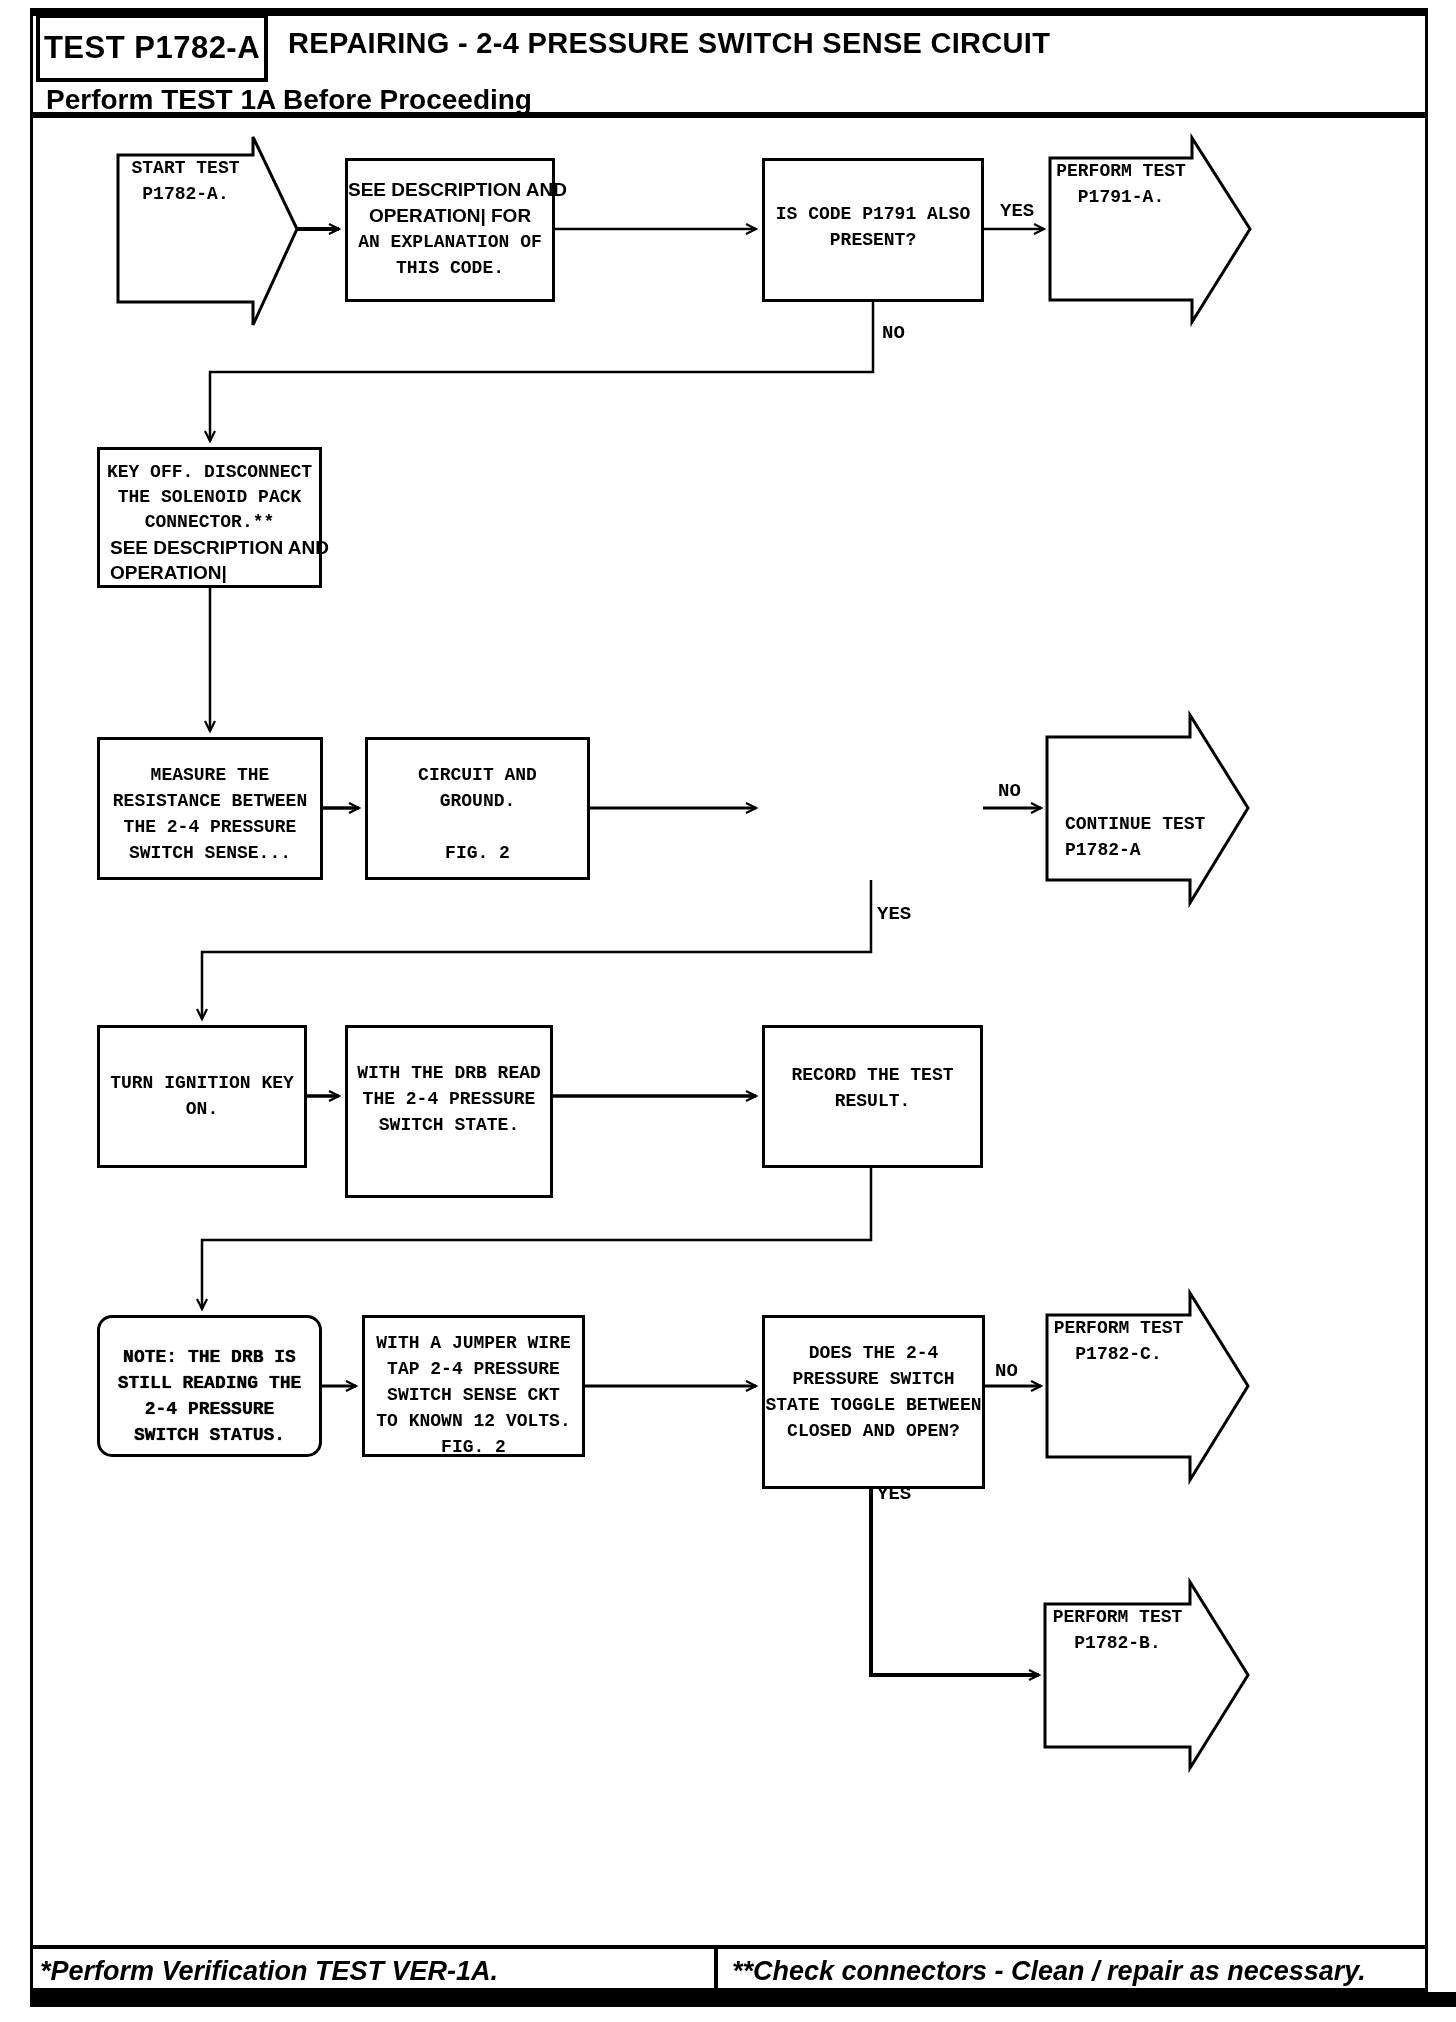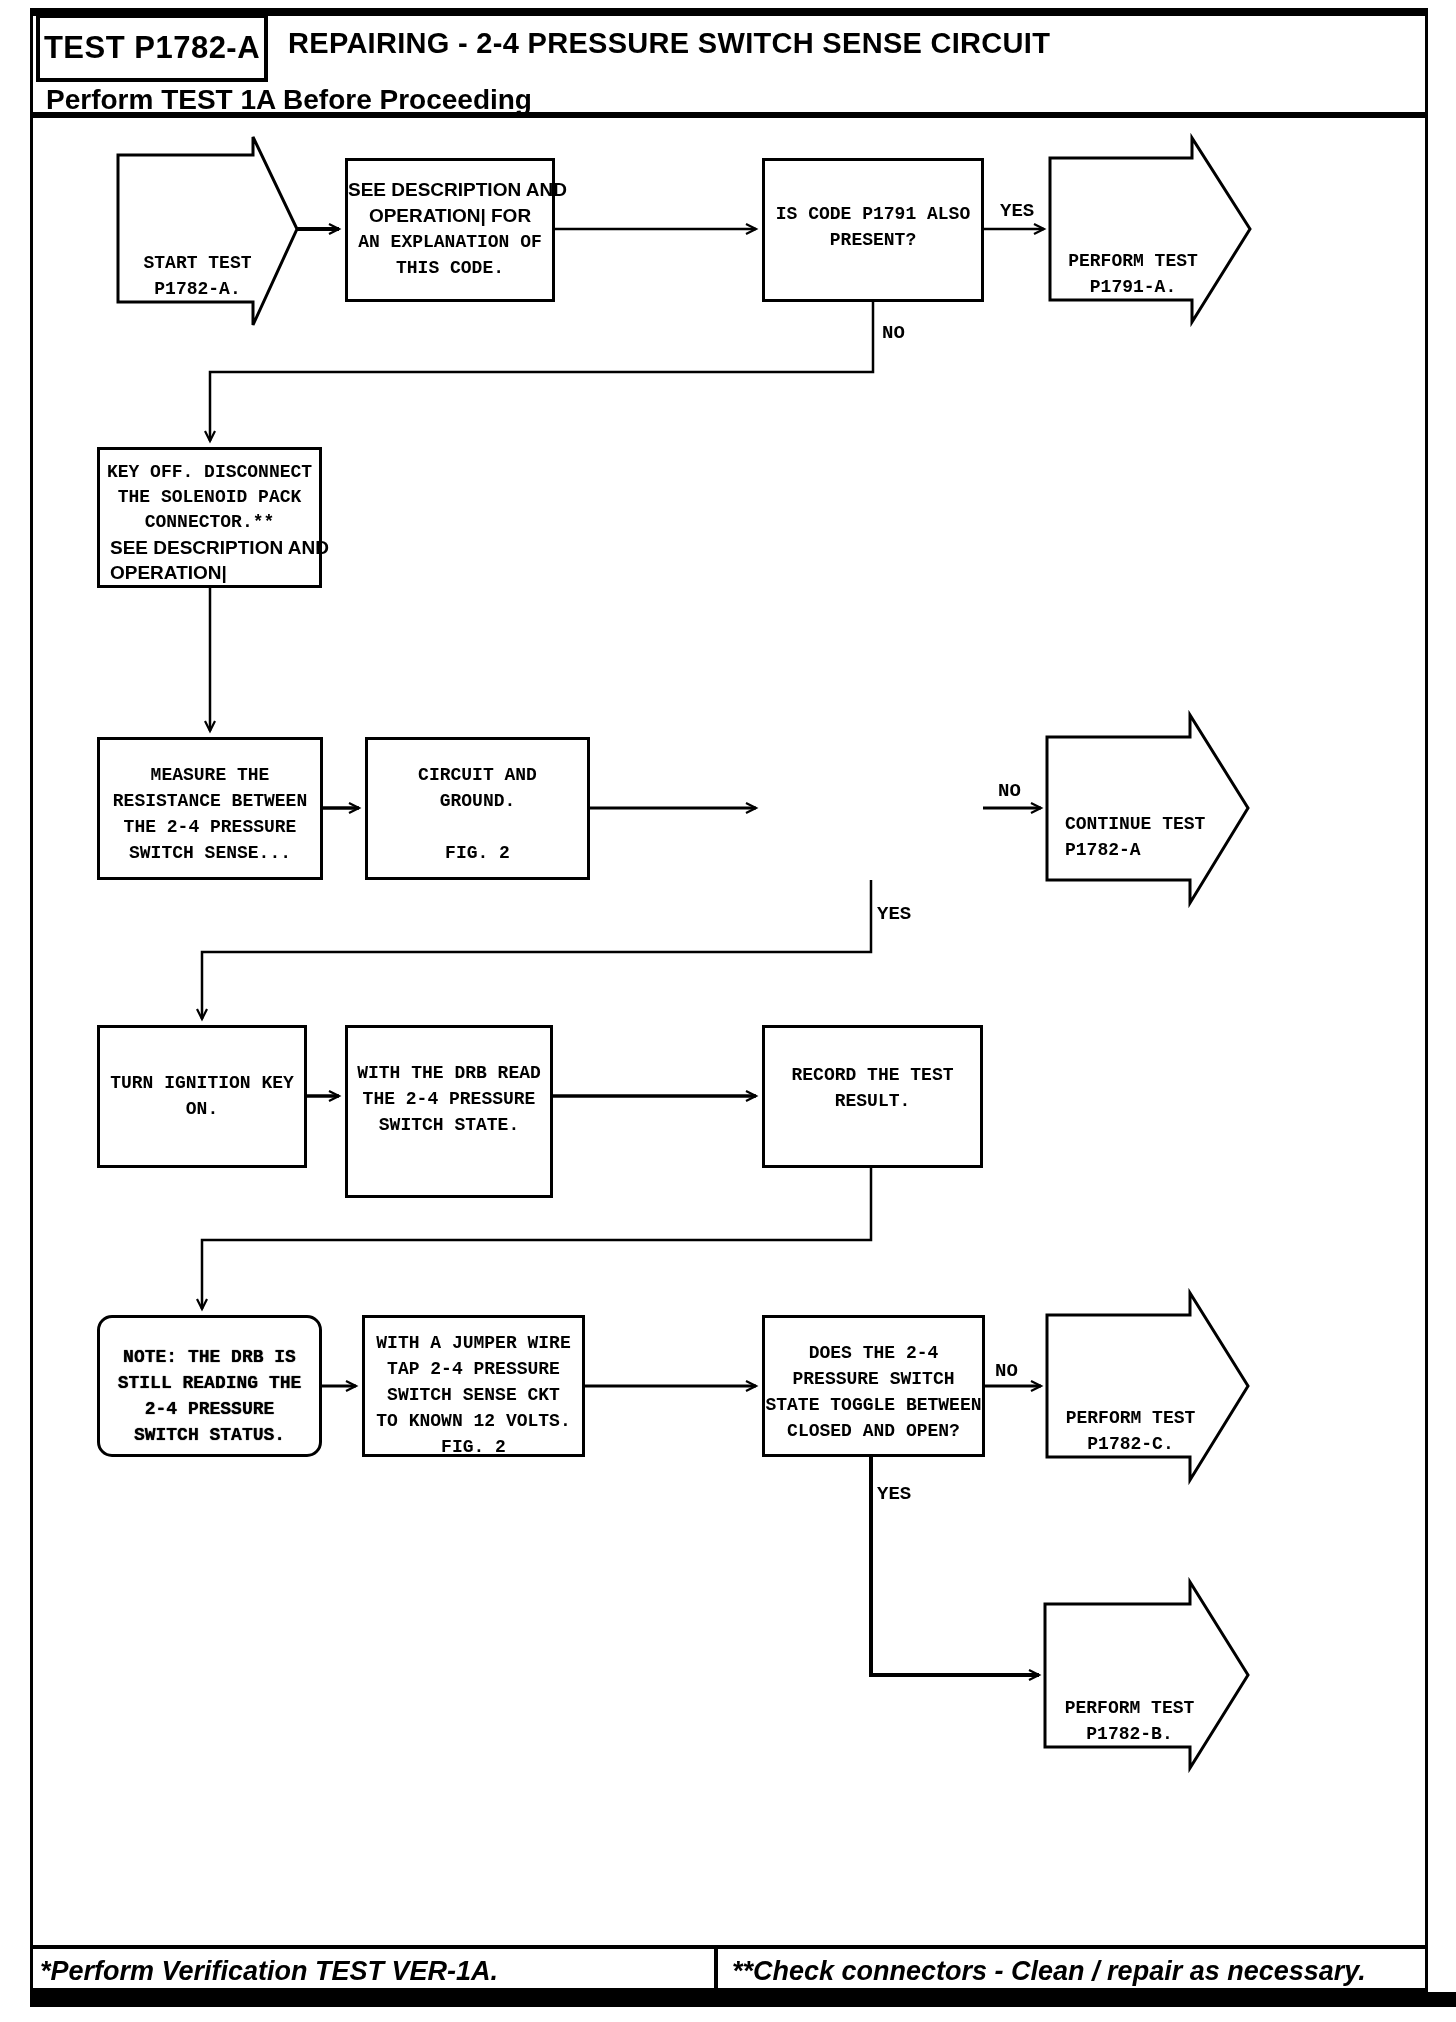--- a/index.html
+++ b/index.html
@@ -5,21 +5,21 @@
   html,body{margin:0;padding:0;background:#fff;}
   .page{position:relative;width:1456px;height:2022px;background:#fff;overflow:hidden;
         font-family:"Liberation Sans",sans-serif;color:#000;padding-left:28px;}
   .abs{position:absolute;box-sizing:border-box;}
   .wires{position:absolute;left:0;top:0;z-index:1;}
   .frame{border-left:3px solid #000;border-right:3px solid #000;border-top:8px solid #000;border-bottom:4px solid #000;z-index:0;}
   .box{background:#fff;border:3px solid #000;z-index:2;}
   .btxt{font:bold 18px/26px "Liberation Mono",monospace;white-space:pre;text-align:center;}
   .bsans{font:bold 19px/26px "Liberation Sans",sans-serif;white-space:pre;text-align:center;}
   .heavy{text-shadow:0 0 1px #000;}
-  .flex-c{display:flex;flex-direction:column;justify-content:flex-end;align-items:center;z-index:3;margin-left:12px;}
+  .flex-c{display:flex;flex-direction:column;justify-content:flex-start;align-items:center;z-index:3;}
   .flex-l{display:flex;flex-direction:column;justify-content:center;align-items:flex-start;z-index:3;margin-top:28px;}
   .lbl{font:bold 19px/22px "Liberation Mono",monospace;z-index:3;}
   .hdr-id{border:4px solid #000;display:flex;align-items:center;justify-content:center;
           font:bold 31px "Liberation Sans",sans-serif;letter-spacing:.5px;z-index:4;background:#fff;}
   .hdr-title{font:bold 29px/34px "Liberation Sans",sans-serif;letter-spacing:.3px;z-index:4;}
   .hdr-sub{font:bold 28px/32px "Liberation Sans",sans-serif;z-index:4;}
   .rule{background:#000;z-index:4;}
   .foot{font:bold italic 27px/30px "Liberation Sans",sans-serif;display:flex;align-items:center;z-index:4;}
 </style>
 </head>
@@ -123,21 +123,21 @@
 
   <div class="abs box btxt heavy" style="left:97px;top:1315px;width:225px;height:142px;padding-top:26px;border-radius:15px;">NOTE: THE DRB IS
 STILL READING THE
 2-4 PRESSURE
 SWITCH STATUS.</div>
   <div class="abs box btxt" style="left:362px;top:1315px;width:223px;height:142px;padding-top:12px;">WITH A JUMPER WIRE
 TAP 2-4 PRESSURE
 SWITCH SENSE CKT
 TO KNOWN 12 VOLTS.
 FIG. 2</div>
-  <div class="abs box btxt" style="left:762px;top:1315px;width:223px;height:142px;padding-top:22px;">DOES THE 2-4
+  <div class="abs box btxt" style="left:762px;top:1315px;width:223px;height:174px;padding-top:22px;">DOES THE 2-4
 PRESSURE SWITCH
 STATE TOGGLE BETWEEN
 CLOSED AND OPEN?</div>
   <div class="abs flex-c btxt" style="left:1047px;top:1315px;width:143px;height:142px;"><span style="white-space:pre;">PERFORM TEST
 P1782-C.</span></div>
 
   <div class="abs lbl" style="left:995px;top:1360px;">NO</div>
   <div class="abs lbl" style="left:877px;top:1483px;">YES</div>
 
   <div class="abs flex-c btxt" style="left:1045px;top:1604px;width:145px;height:143px;"><span style="white-space:pre;">PERFORM TEST

